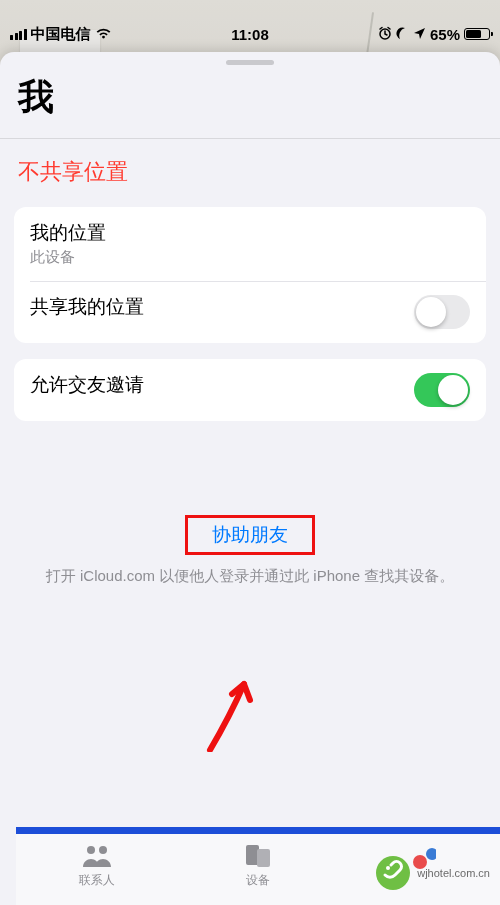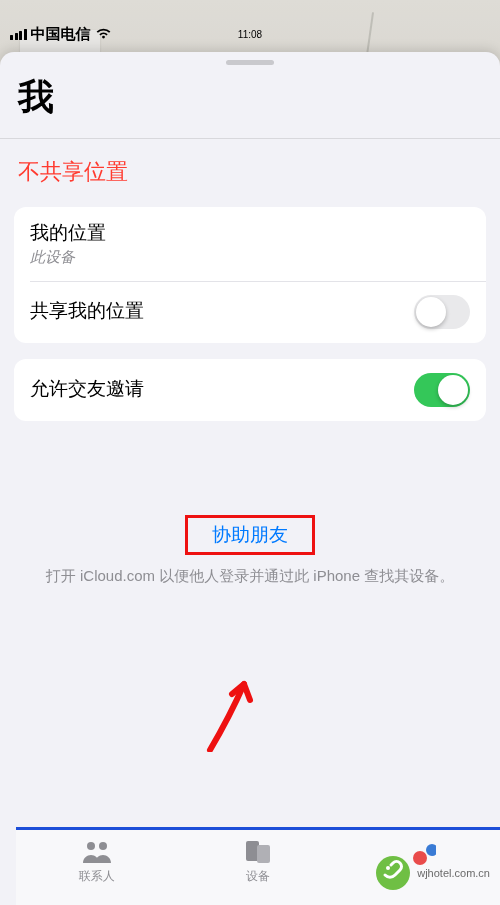--- a/index.html
+++ b/index.html
@@ -2,21 +2,21 @@
 <html><head>
 <meta charset="utf-8">
 <style>
   * { margin: 0; padding: 0; box-sizing: border-box; -webkit-font-smoothing: antialiased; }
   html, body { width: 500px; height: 905px; overflow: hidden; font-family: -apple-system, "Helvetica Neue", Arial, sans-serif; }
   body { background: #e9e7e3; position: relative; }
 
   
   .status-bar { position: absolute; top: 0; left: 0; right: 0; height: 28px; display: flex; align-items: center; justify-content: space-between; padding: 0 10px; font-size: 15px; font-weight: 600; color: #000; z-index: 30; margin-top: 20px; }
   .status-left, .status-right { display: flex; align-items: center; gap: 4px; }
-  .status-center { position: absolute; left: 50%; transform: translateX(-50%); font-size: 10px; font-weight: 400; }
+  .status-center { position: absolute; left: 50%; transform: translateX(-50%); font-size: 15px; font-weight: 700; }
   .signal-bars { display: flex; align-items: flex-end; gap: 1.5px; }
   .signal-bars span { width: 3px; background: #000; border-radius: 0.5px; }
   .signal-bars span:nth-child(1){height:5px}.signal-bars span:nth-child(2){height:7px}.signal-bars span:nth-child(3){height:9px}.signal-bars span:nth-child(4){height:11px}
   .wifi-icon { font-size: 15px; line-height: 1; }
   .battery { width: 26px; height: 12px; border: 1px solid #000; border-radius: 3px; position: relative; }
   .battery::after { content: ""; position: absolute; right: -4px; top: 3px; width: 2px; height: 4px; background: #000; border-radius: 0 1px 1px 0; }
   .battery-fill { position: absolute; left: 1px; top: 1px; bottom: 1px; width: 62%; background: #000; border-radius: 1.5px; }
 
   
   .map-bg { position: absolute; top: 0; left: 0; right: 0; height: 70px; background: linear-gradient(#f1efe9,#edeae2); filter: brightness(0.92); }
@@ -25,42 +25,42 @@
 
   
   .sheet { position: absolute; top: 52px; left: 0; right: 0; bottom: 0; background: #f2f2f7; border-top-left-radius: 14px; border-top-right-radius: 14px; box-shadow: 0 -2px 12px rgba(0,0,0,.15); display: flex; flex-direction: column; }
   .grabber { width: 48px; height: 5px; background: #c9c9cd; border-radius: 3px; margin: 8px auto 4px; }
   .sheet-title { font-size: 36px; font-weight: 700; color: #000; padding: 4px 18px 16px; }
   .hr { height: 1px; background: #d8d8dc; }
 
   
   .section-link { padding: 18px 18px 16px; font-size: 22px; color: #ff3b30; }
   .card { background: #fff; margin: 4px 14px 12px; border-radius: 12px; overflow: hidden; }
-  .row { display: flex; align-items: center; padding: 14px 16px; min-height: 56px; position: relative; }
+  .row { display: flex; padding: 14px 16px; min-height: 56px; position: relative; }
   .row + .row::before { content:""; position:absolute; left:16px; right:0; top:0; height:1px; background:#e3e3e8; }
   .row-text { flex: 1; }
   .row-title { font-size: 19px; color: #000; line-height: 1.3; }
-  .row-sub { font-size: 15px; color: #8e8e93; margin-top: 2px; font-style: italic; }
+  .row-sub { font-size: 15px; color: #8e8e93; margin-top: 2px; }
   .chevron { color: #c5c5c9; font-size: 20px; padding-left: 8px; }
 
   
   .toggle { width: 56px; height: 34px; border-radius: 17px; position: relative; background: #e9e9eb; transition: background .2s; }
   .toggle.on { background: #34c759; }
   .toggle .knob { position: absolute; top: 2px; left: 2px; width: 30px; height: 30px; background: #fff; border-radius: 50%; box-shadow: 0 2px 4px rgba(0,0,0,.25); transition: left .2s; }
   .toggle.on .knob { left: 24px; }
 
   
   .help-area { flex: 1; position: relative; text-align: center; }
   .help-link-wrap { display: inline-block; margin-top: 82px; padding: 4px 24px; border: 3px solid #e11; position: relative; }
   .help-link { color: #007aff; font-size: 19px; }
   .help-desc { font-size: 15px; color: #8e8e93; line-height: 1.5; padding: 10px 30px 0; }
   .arrow { position: absolute; left: 200px; top: 676px; width: 60px; height: 76px; pointer-events:none; }
 
   
-  .tab-bar { position: absolute; left: 16px; right: 0; bottom: 0; height: 78px; background: rgba(248,248,250,.96); border-top: 3px solid #1d4ed8; display: flex; justify-content: flex-end; align-items: flex-start; padding-top: 8px; }
+  .tab-bar { position: absolute; left: 16px; right: 0; bottom: 0; height: 78px; background: rgba(248,248,250,.96); border-top: 7px solid #1d4ed8; display: flex; justify-content: flex-end; align-items: flex-start; padding-top: 8px; }
   .tab { flex: 1; display: flex; flex-direction: column; align-items: center; gap: 2px; font-size: 12px; color: #8e8e93; }
   .tab.active { color: #007aff; }
   .tab-icon { height: 28px; display:flex; align-items:center; justify-content:center; }
 
   
   .watermark { position: absolute; right: 10px; bottom: 14px; display: flex; align-items: center; gap: 6px; z-index: 40; }
   .wm-logo { width: 36px; height: 36px; }
   .wm-text { display: flex; flex-direction: column; line-height: 1.1; }
   .wm-cn { font-size: 18px; font-weight: 700; color: #2a2a2a; letter-spacing: 1px; }
   .wm-en { font-size: 11px; color: #6a6a6a; }
@@ -82,20 +82,36 @@
         <span></span>
       </div>
     <span>中国电信</span>
     <span class="wifi-icon">
       <svg width="17" height="13" viewBox="0 0 17 13">
           <path d="M8.5 11.5a1.4 1.4 0 100-2.8 1.4 1.4 0 000 2.8zM4.3 7.2a6 6 0 018.4 0l-1.3 1.3a4.2 4.2 0 00-5.8 0L4.3 7.2zM1.6 4.5a9.8 9.8 0 0113.8 0l-1.3 1.3a8 8 0 00-11.2 0L1.6 4.5z" fill="#000"></path>
         </svg>
     </span>
   </div>
   <div class="status-center">11:08</div>
+  <div class="status-right">
+    <span><svg width="14" height="14" viewBox="0 0 14 14">
+          <circle cx="7" cy="8" r="5" fill="none" stroke="#000" stroke-width="1.5"></circle>
+          <path d="M7 5v3l2 1M2 3l2-1.5M12 3l-2-1.5" stroke="#000" stroke-width="1.5" fill="none" stroke-linecap="round"></path>
+        </svg></span>
+    <span><svg width="13" height="13" viewBox="0 0 13 13">
+          <path d="M9 1A6 6 0 104 12 8 8 0 019 1z" fill="#000"></path>
+        </svg></span>
+    <span><svg width="13" height="13" viewBox="0 0 13 13">
+          <path d="M1 6l11-5-5 11-1-5-5-1z" fill="#000"></path>
+        </svg></span>
+    <span>65%</span>
+    <span class="battery">
+        <span class="battery-fill"></span>
+      </span>
+  </div>
 </div>
 
 <div class="sheet">
   <div class="grabber"></div>
   <div class="sheet-title">我</div>
   <div class="hr"></div>
 
   <div class="section-link">不共享位置</div>
 
   <div class="card">

